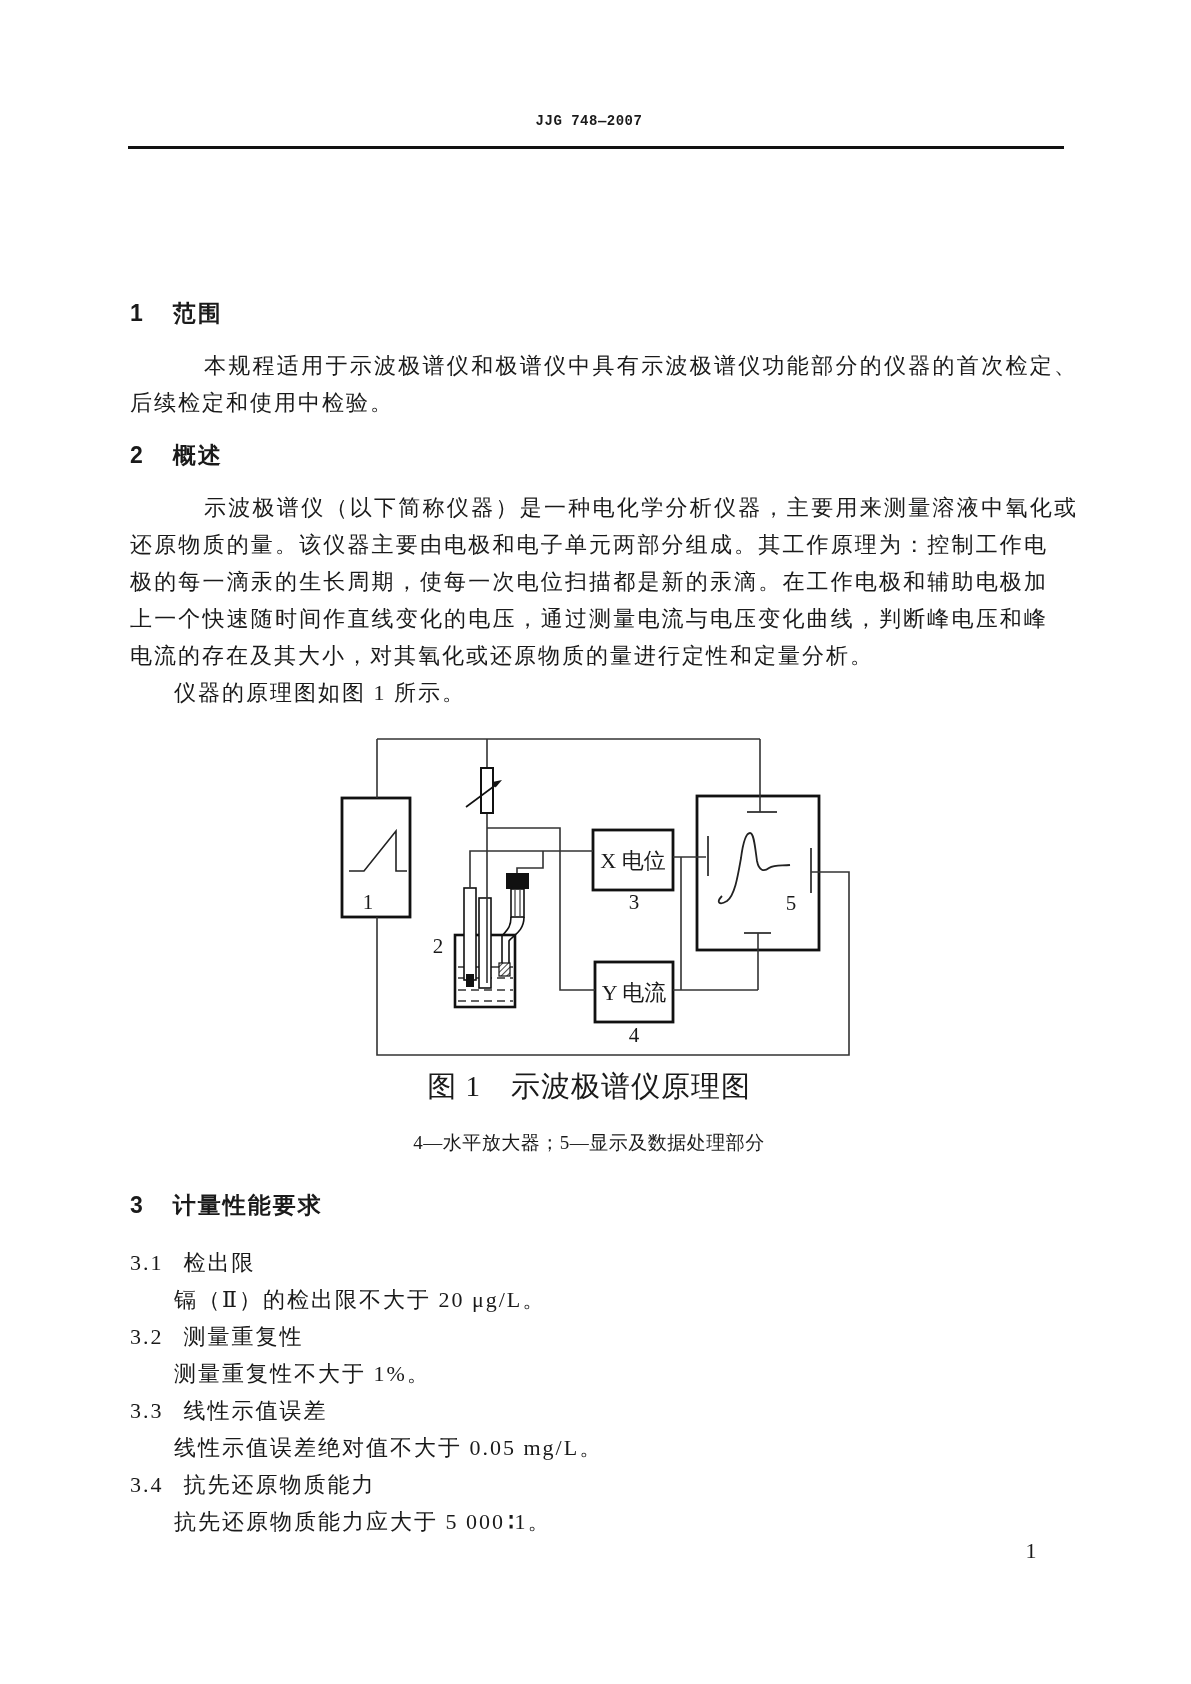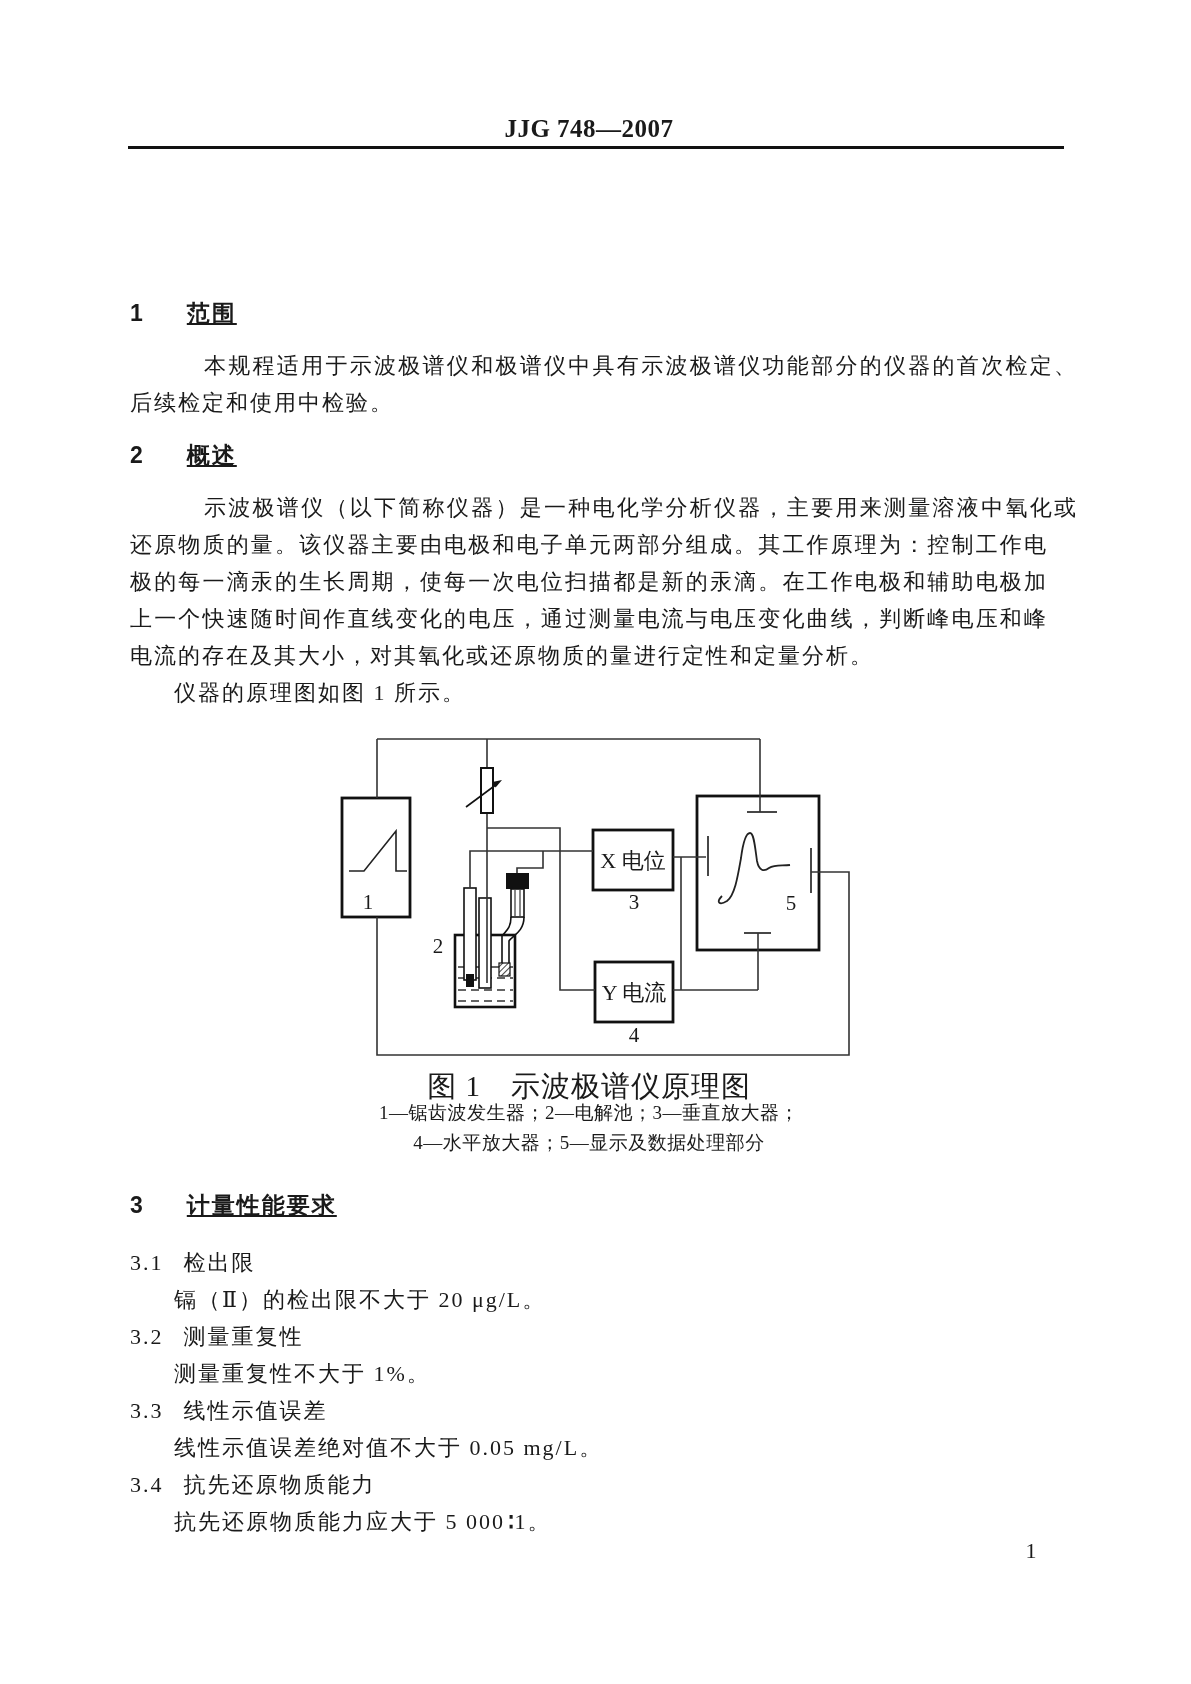--- a/index.html
+++ b/index.html
@@ -1,25 +1,25 @@
 <!DOCTYPE html>
 <html><head>
 <meta charset="utf-8">
 <style>
   html,body{margin:0;padding:0;background:#888;}
   #page{position:relative;width:1191px;height:1684px;background:#ffffff;margin:0 auto;overflow:hidden;
         font-family:"Liberation Serif","DejaVu Serif",serif;color:#1a1a1a;}
   .abs{position:absolute;line-height:1.25;white-space:nowrap;}
   .center{left:130px;width:918px;text-align:center;}
-  .hdr{font-size:25px;font-weight:bold;letter-spacing:.5px;}
+  .hdr{font-size:14px;font-weight:bold;letter-spacing:.5px;font-family:Liberation Mono, monospace;}
   .rule{position:absolute;left:128px;top:146px;width:936px;height:3px;background:#111;}
   .doctitle{font-size:37px;font-weight:bold;font-family:"Liberation Sans","DejaVu Sans",sans-serif;letter-spacing:2px;}
   .h{font-size:23px;font-weight:bold;font-family:"Liberation Sans","DejaVu Sans",sans-serif;letter-spacing:2px;}
   .h .num{display:inline-block;}
-  .h .ttl{display:inline-block;margin-left:42px;text-decoration:underline;}
+  .h .ttl{display:inline-block;margin-left:28px;}
   .bl{font-size:22px;letter-spacing:2px;}
   .just{white-space:normal;text-align:justify;text-align-last:justify;}
   .w-full{width:918px;}
   .w-ind{width:874px;margin-left:30px;}
   .sub{font-size:22px;letter-spacing:2px;}
   .sub .ttl{margin-left:20px;margin-top:44px;}
   .cap{font-size:29px;letter-spacing:1px;}
   .leg{font-size:19px;letter-spacing:.5px;}
   .pgno{font-size:22px;}
   svg text{font-family:"Liberation Serif","DejaVu Serif",serif;fill:#1a1a1a;}
@@ -113,21 +113,20 @@
     <text x="368" y="909" font-size="21" text-anchor="middle">1</text>
     <text x="438" y="953" font-size="21" text-anchor="middle">2</text>
     <text x="633" y="868" font-size="22" text-anchor="middle">X 电位</text>
     <text x="634" y="909" font-size="21" text-anchor="middle">3</text>
     <text x="634" y="1000" font-size="22" text-anchor="middle">Y 电流</text>
     <text x="634" y="1042" font-size="21" text-anchor="middle">4</text>
     <text x="791" y="910" font-size="21" text-anchor="middle">5</text>
   </svg>
 
   <div class="abs center cap" style="top:1068px">图 1　示波极谱仪原理图</div>
-  <div class="abs center leg" style="top:1101px">1—锯齿波发生器；2—电解池；3—垂直放大器；</div>
   <div class="abs center leg" style="top:1131px">4—水平放大器；5—显示及数据处理部分</div>
 
   <div class="abs h" style="top:1191px;left:130px">
     <span class="num">3</span><span class="ttl">计量性能要求</span>
   </div>
 
   <div class="abs sub" style="top:1249px;left:130px">
     <span>3.1</span><span class="ttl">检出限</span>
   </div>
   <div class="abs bl" style="top:1286px;left:174px">镉（Ⅱ）的检出限不大于 20 μg/L。</div>

